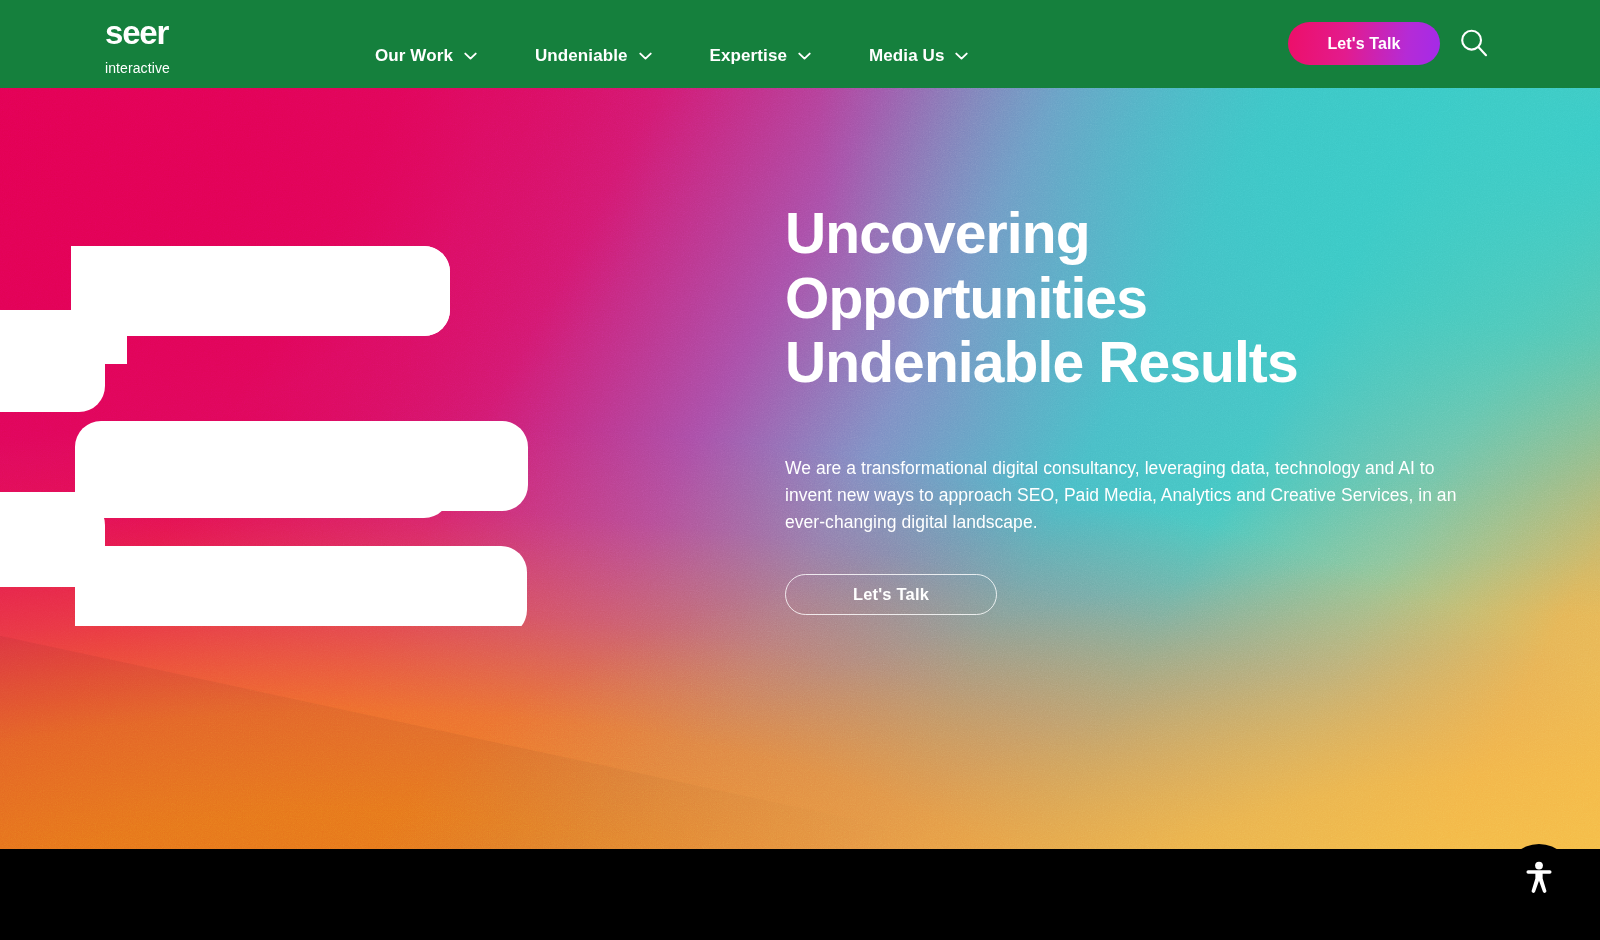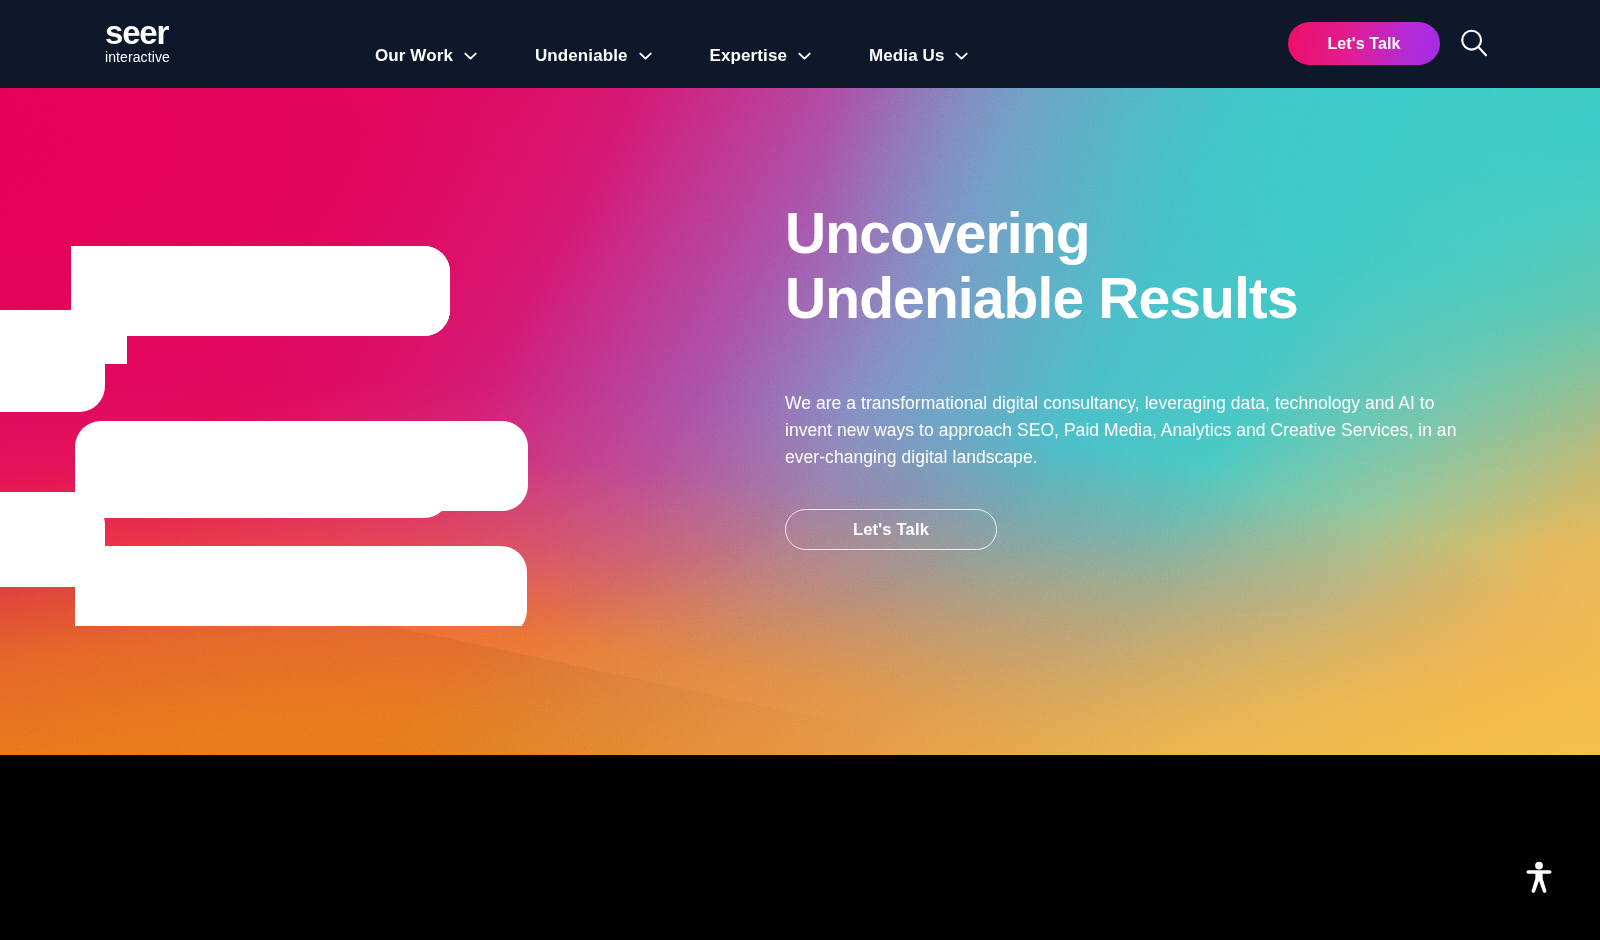--- a/index.html
+++ b/index.html
@@ -7,38 +7,38 @@
     width:1600px; height:940px;
     background:#000;
     font-family:"Liberation Sans", sans-serif;
     overflow:hidden;
   }
 
   
   .header{
     position:absolute; top:0; left:0;
     width:1600px; height:88px;
-    background:#0f172a;
+    background:#15803d;
     display:flex; align-items:center;
     z-index:40;
   }
   .logo{
     position:absolute; left:105px; top:16px;
     line-height:1; user-select:none;
   }
   .logo-main{
     display:block;
     font-size:33px; font-weight:bold;
     color:#fff; letter-spacing:-1.2px;
   }
   .logo-sub{
     display:block;
     font-size:14px; font-weight:400;
     color:#fff; letter-spacing:0.1px;
-    margin-top:1px;
+    margin-top:12px;
   }
 
   .nav{
     position:absolute; left:375px; top:0;
     height:112px;
     display:flex; align-items:center;
     gap:0px;
   }
   .nav-item{
     display:flex; align-items:center;
@@ -65,21 +65,21 @@
   .search-btn{
     position:absolute; right:106px; top:24px;
     width:40px; height:40px;
     background:none; border:none; cursor:pointer;
     display:flex; align-items:center; justify-content:center;
   }
 
   
   .hero{
     position:absolute; top:88px; left:0;
-    width:1600px; height:667px;
+    width:1600px; height:761px;
     overflow:hidden;
     background:#d946ef;
   }
   
   .hero-grad{
     position:absolute; inset:0;
     background:
       linear-gradient(118deg,
         #E3004F 0%,
         #E3004F 20%,
@@ -317,20 +317,21 @@
       <rect x="-120" y="253" width="305" height="88" rx="26"></rect>
       <rect x="155" y="330" width="375" height="90" rx="26"></rect>
       <rect x="448" y="175" width="160" height="90" rx="26"></rect>
     </g>
   </svg>
 
   <div class="hero-copy">
 
     <h1 class="headline">
       <span>Uncovering</span>
+      <span>Opportunities</span>
       <span>Undeniable Results</span>
     </h1>
 
     <p class="lede">We are a transformational digital consultancy, leveraging data, technology and AI to invent new ways to approach SEO, Paid Media, Analytics and Creative Services, in an ever-changing digital landscape.</p>
 
     <button class="cta-hero">Let's Talk</button>
 
   </div>
 
 </section>

